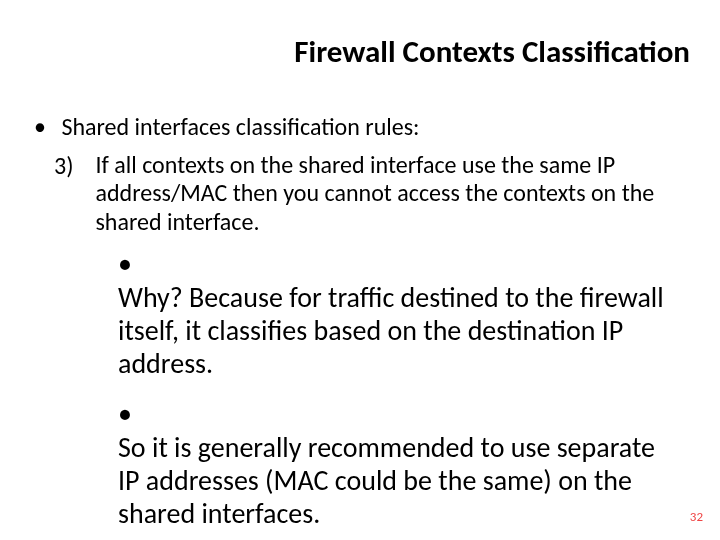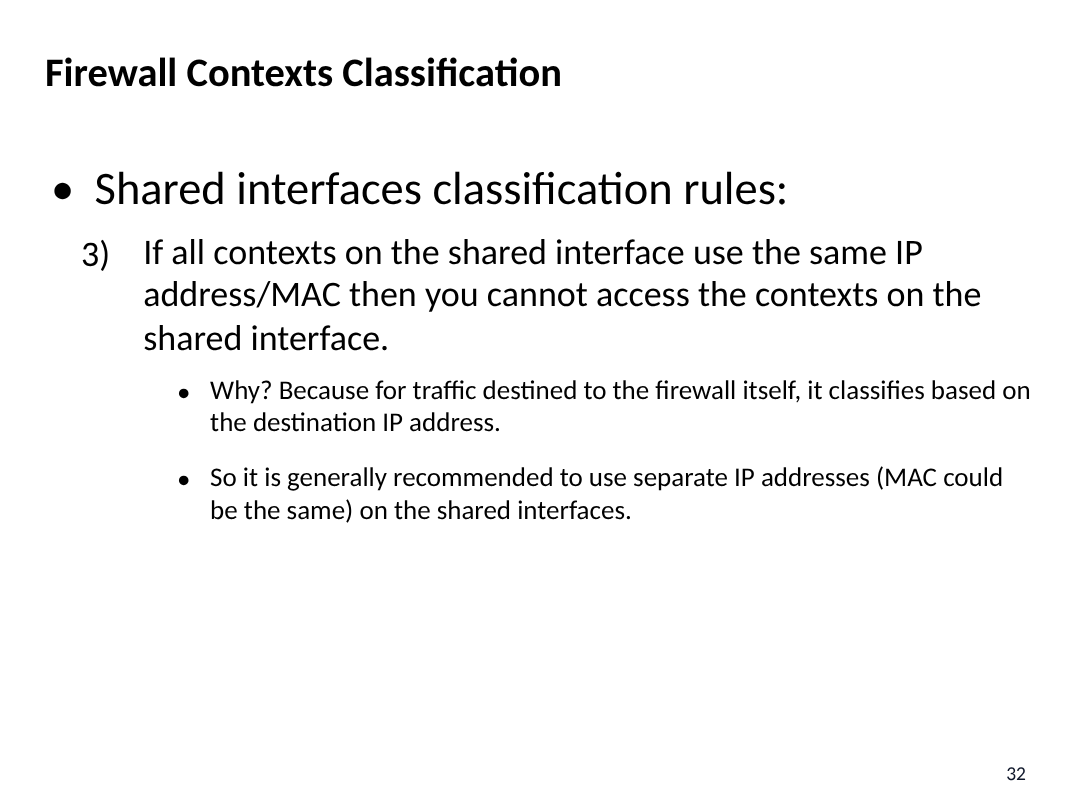--- a/index.html
+++ b/index.html
@@ -10,28 +10,28 @@
     body {
       width: 720px;
       height: 540px;
       background: #ffffff;
       font-family: Calibri, "Segoe UI", Arial, sans-serif;
       color: #000000;
       position: relative;
       padding: 30px 30px 20px 30px;
     }
     .title {
-      font-size: 27px;
+      font-size: 31px;
       font-weight: bold;
-      text-align: left;
+      text-align: right;
       margin-bottom: 42px;
       margin-top: 2px;
     }
     .level1 {
-      font-size: 31px;
+      font-size: 24px;
       margin-left: 4px;
     }
     .level1 .bullet {
       display: inline-block;
       width: 22px;
       vertical-align: top;
     }
     .level1 .text {
       display: inline-block;
       width: 620px;
@@ -47,44 +47,44 @@
       width: 36px;
       vertical-align: top;
     }
     .level2 .text {
       display: inline-block;
       width: 570px;
       vertical-align: top;
       line-height: 1.18;
     }
     .level3 {
-      font-size: 18px;
+      font-size: 28px;
       margin-left: 88px;
       margin-top: 10px;
     }
     .level3 .bullet {
       display: inline-block;
       width: 18px;
       vertical-align: top;
     }
     .level3 .text {
       display: inline-block;
       width: 548px;
       vertical-align: top;
       line-height: 1.18;
     }
     .level3 + .level3 {
       margin-top: 16px;
     }
     .page-number {
       position: absolute;
       bottom: 16px;
-      right: 36px;
+      right: 17px;
       font-size: 13px;
-      color: #0f172a;
+      color: #ef4444;
     }
   </style>
 </head>
 <body>
 
 <div class="title">Firewall Contexts Classification</div>
 
 <div class="level1">
   <span class="bullet">•</span>
   <span class="text">Shared interfaces classification rules:</span>

